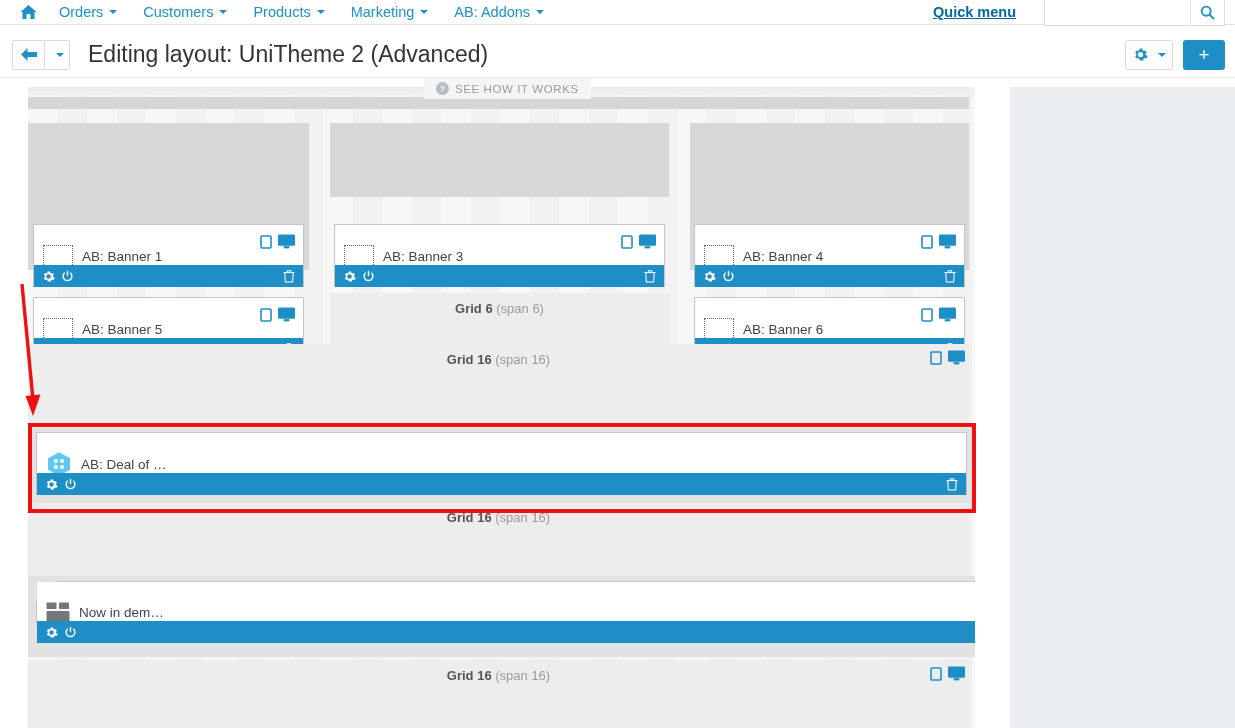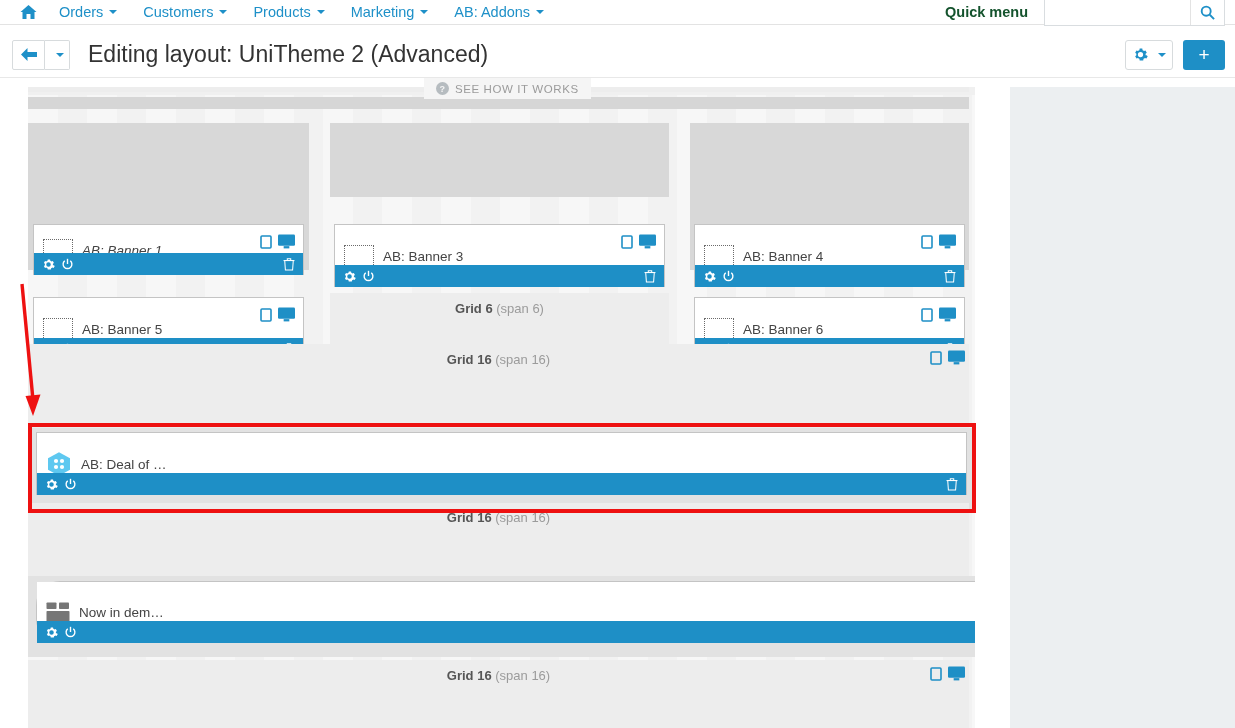--- a/index.html
+++ b/index.html
@@ -36,22 +36,22 @@
     width: 0; height: 0;
     border-left: 4px solid transparent;
     border-right: 4px solid transparent;
     border-top: 4px solid #1e90c8;
   }
   .nav-right {
     margin-left: auto; display: flex; align-items: center;
     padding-right: 10px;
   }
   .quick-menu {
-    color: #14532d; font-size: 14.5px; font-weight: bold;
-    margin-right: 16px; cursor: pointer; white-space: nowrap;
+    color: #0369a1; font-size: 14.5px; font-weight: bold;
+    margin-right: 28px; cursor: pointer; white-space: nowrap; text-decoration: underline;
   }
   .search-wrap {
     display: flex; align-items: center;
     height: 28px;
     border: 1px solid #d9dde0;
     background: #fff;
   }
   .search-input {
     width: 145px; height: 26px;
     border: 0; outline: none;
@@ -302,21 +302,21 @@
 
   <div class="editor-area">
     <div class="stripes"></div>
 
     <div class="container-row" style="left:28px; top:0px; width:947px; height:8px; background:#f0f0f0;"></div>
     <div class="grid-box" style="left:28px; top:0px; width:941px; height:5px;"></div>
     <div class="container-row" style="left:28px; top:10px; width:941px; height:12px; background:#d6d6d6;"></div>
 
     <div class="container-row" style="left:28px; top:36px; width:281px; height:147px;"></div>
 
-    <div class="block" style="left:33px; top:137px; width:271px; height:51px;font-style:italic;">
+    <div class="block" style="left:33px; top:137px; width:271px; height:63px;">
       <div class="block-head">
         <span class="block-thumb"></span>
         <span class="block-title">AB: Banner 1</span>
       </div>
       <div class="block-dev">
         <svg width="12" height="14" viewBox="0 0 12 14" fill="none" stroke="#1e8fc6" stroke-width="1.6">
             <rect x="1" y="1" width="10" height="12" rx="1"></rect>
           </svg>
         <svg width="17" height="15" viewBox="0 0 18 15" fill="#1e8fc6">
             <rect x="0" y="0" width="18" height="12" rx="1.3"></rect>

